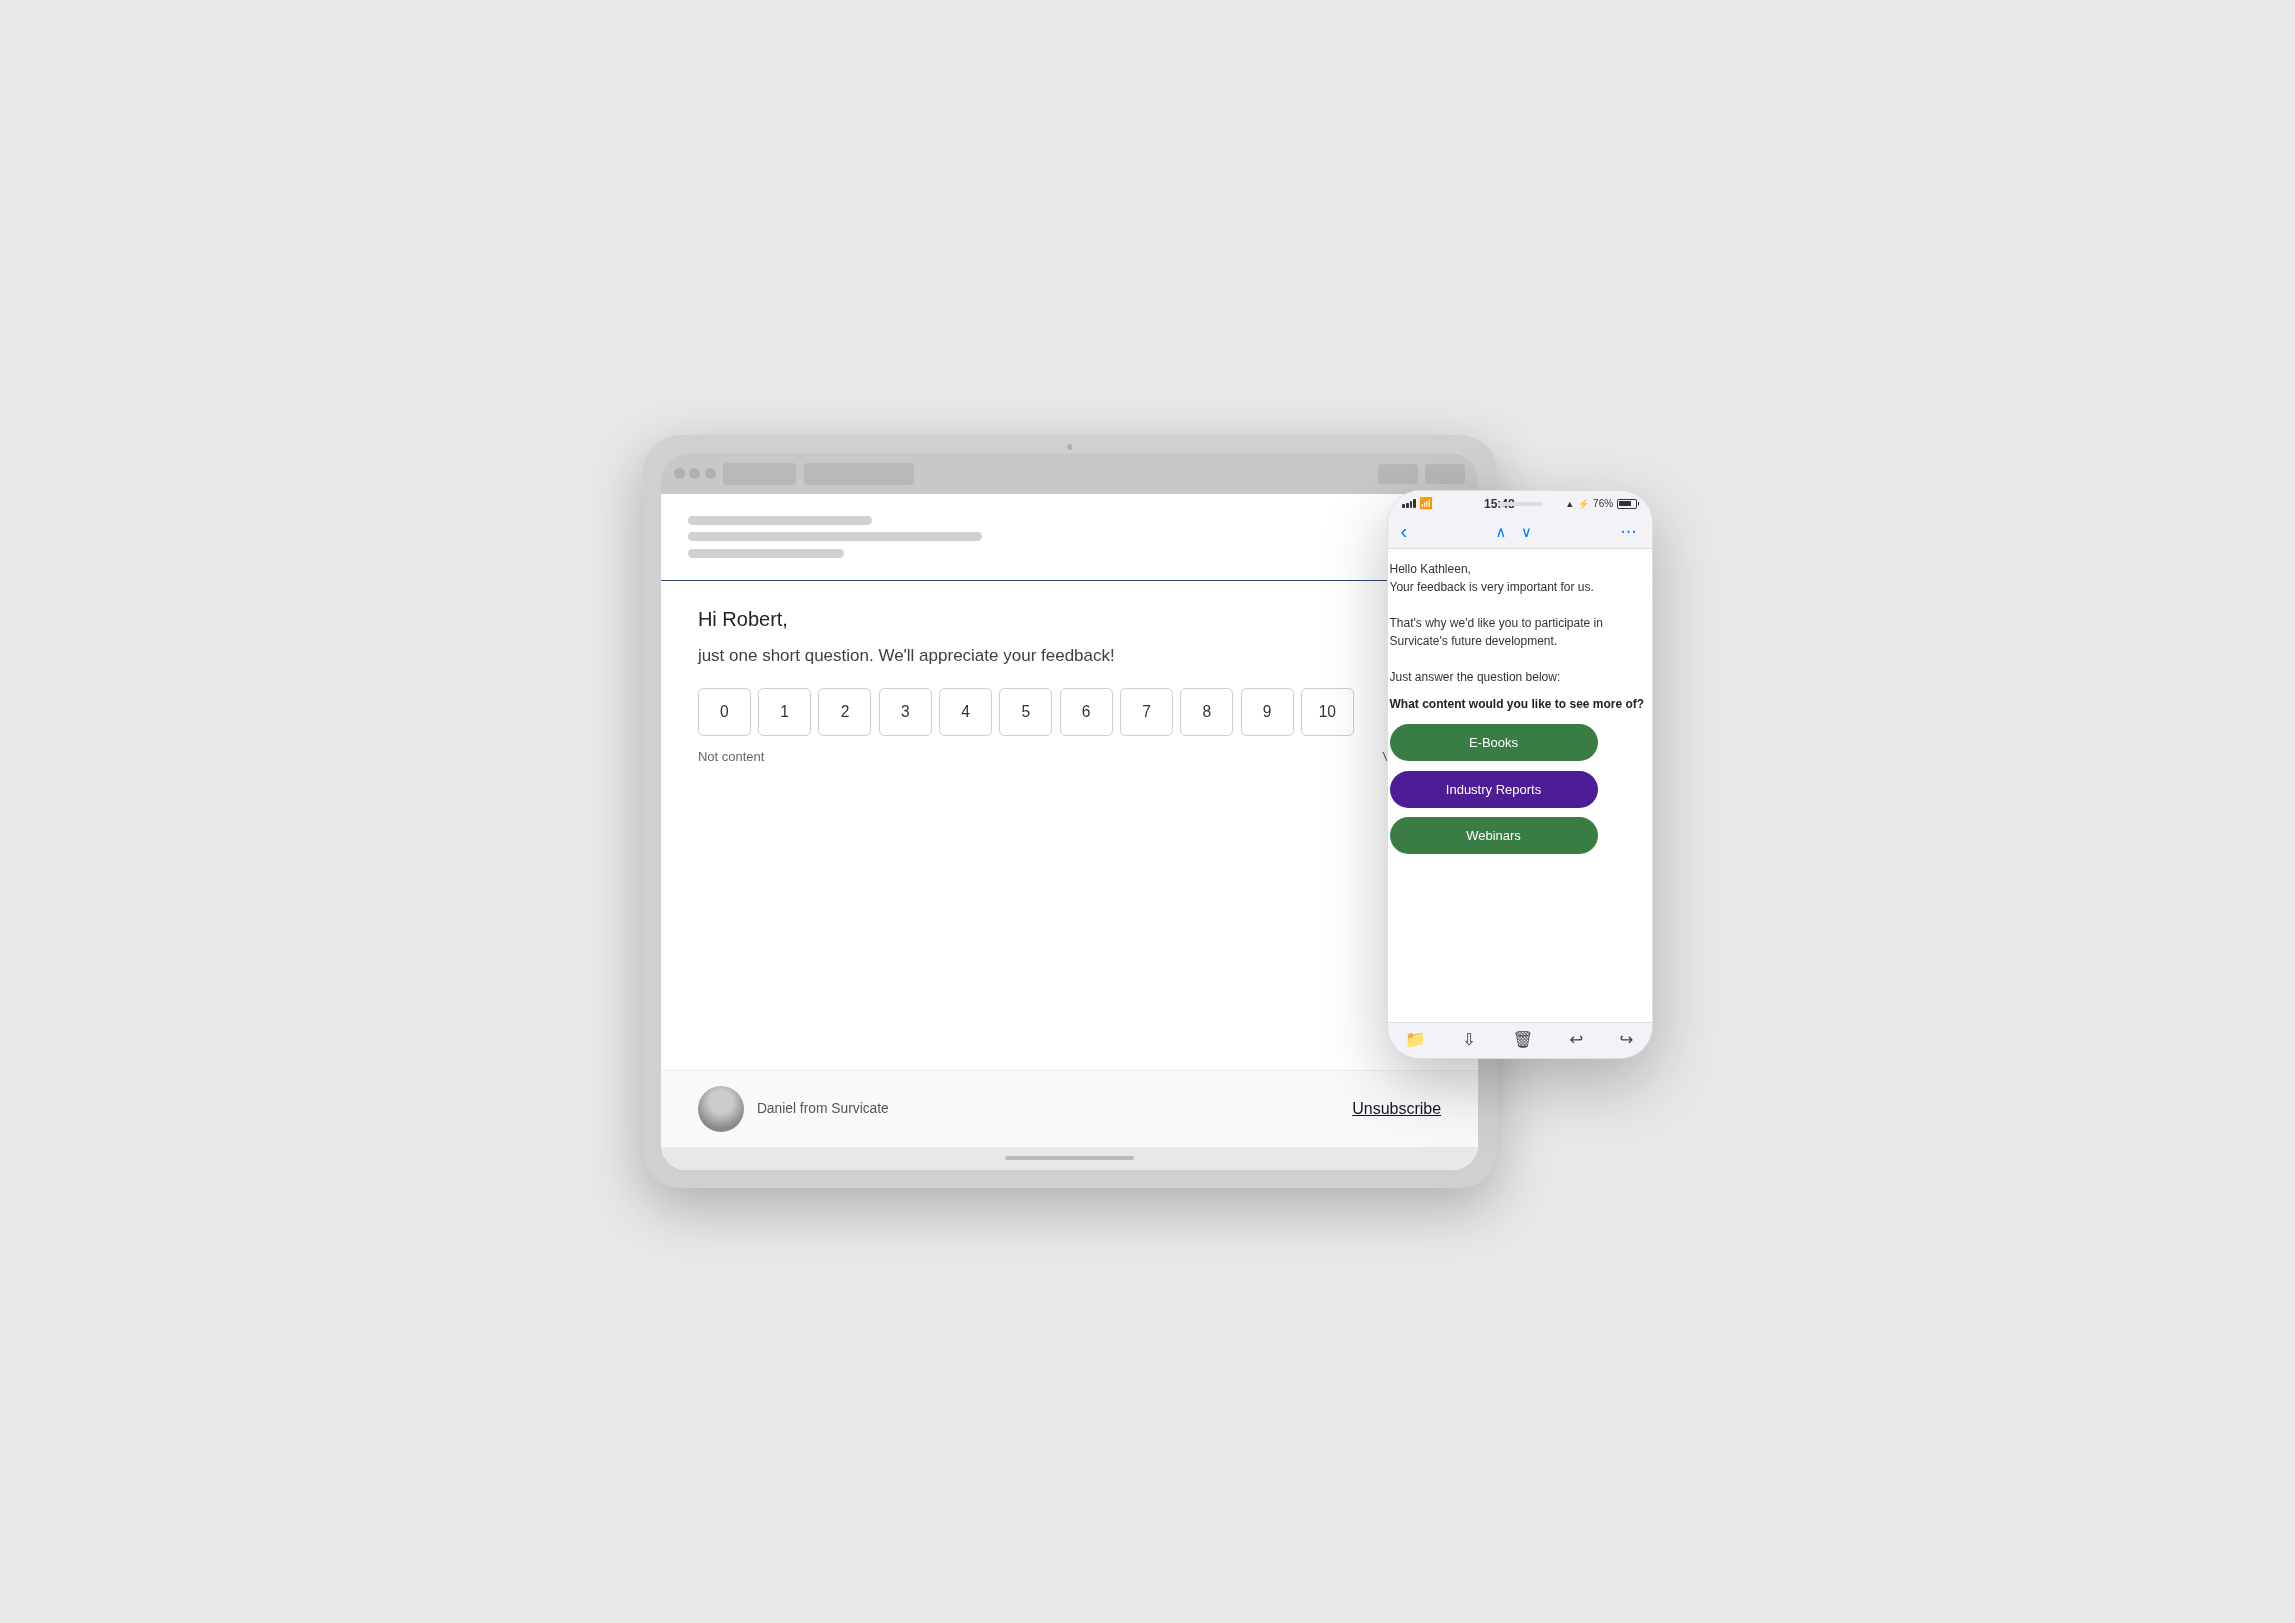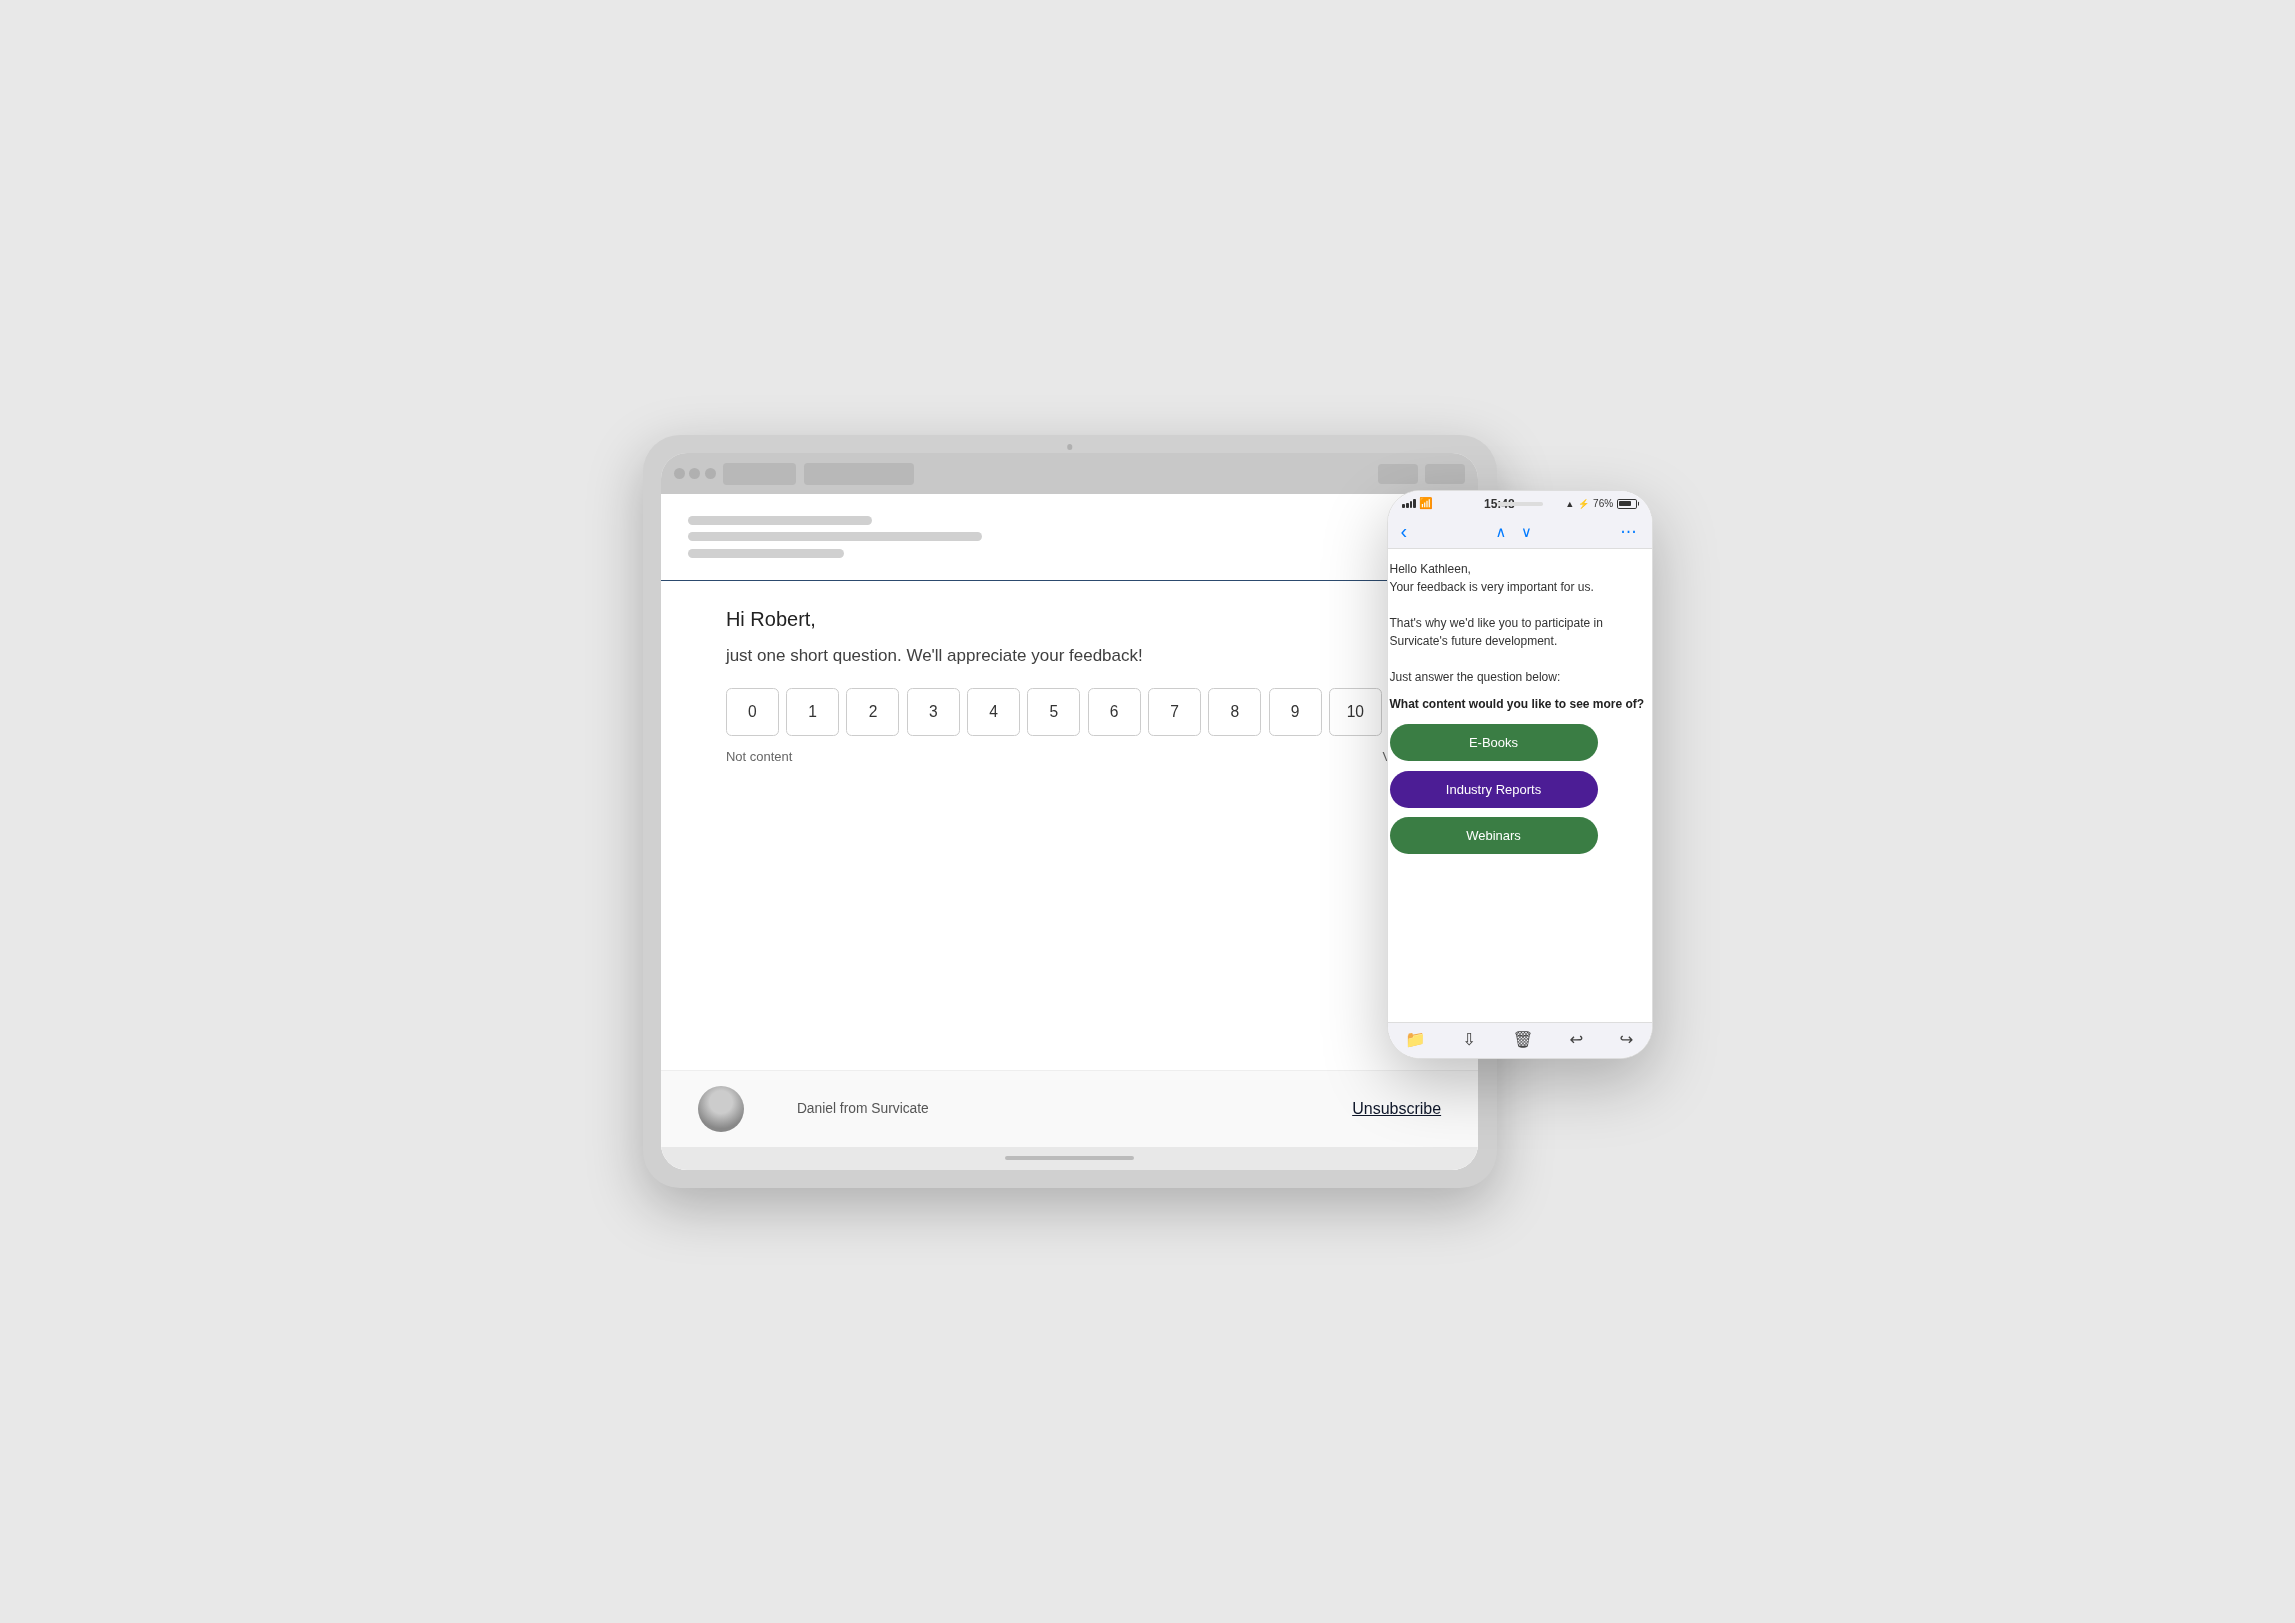--- a/index.html
+++ b/index.html
@@ -117,21 +117,20 @@
       border-radius: 4.6px;
       margin-bottom: 7.3px;
     }
     .email-bar-1 { width: 184px; }
     .email-bar-2 { width: 294px; }
     .email-bar-3 { width: 156px; }
 
     .email-body {
       padding: 27.5px 37px;
       flex: 1;
-      margin-left: 28px;
     }
 
     .email-greeting {
       font-size: 20px;
       color: #222;
       margin-bottom: 14.7px;
     }
 
     .email-intro {
       font-size: 17px;
@@ -202,21 +201,20 @@
 
     .sender-avatar-img {
       width: 100%;
       height: 100%;
       background: radial-gradient(circle at 50% 35%, #ccc 30%, #888 70%);
     }
 
     .sender-name {
       font-size: 13.8px;
       color: #555;
-      margin-left: 40px;
     }
 
     .unsubscribe-link {
       font-size: 16px;
       color: #0f172a;
       text-decoration: underline;
       cursor: pointer;
     }
 
     

